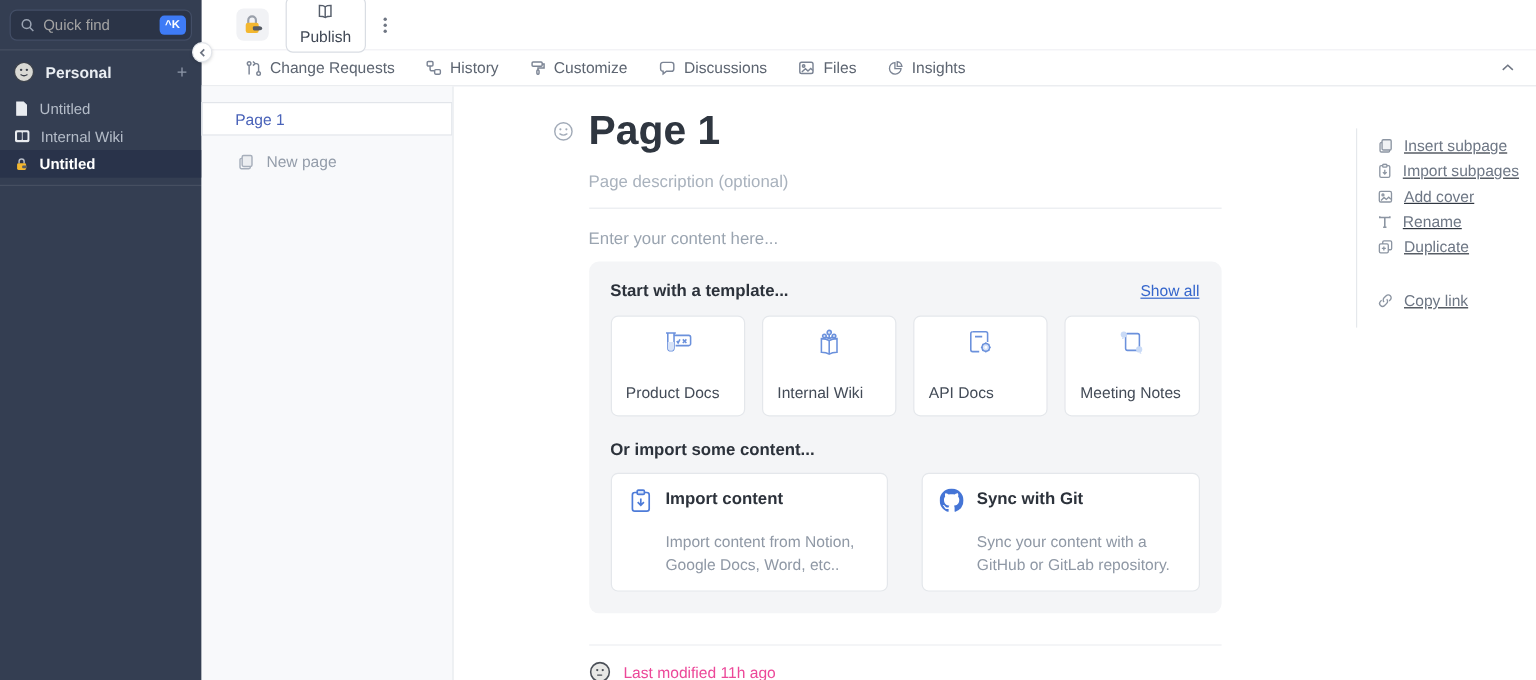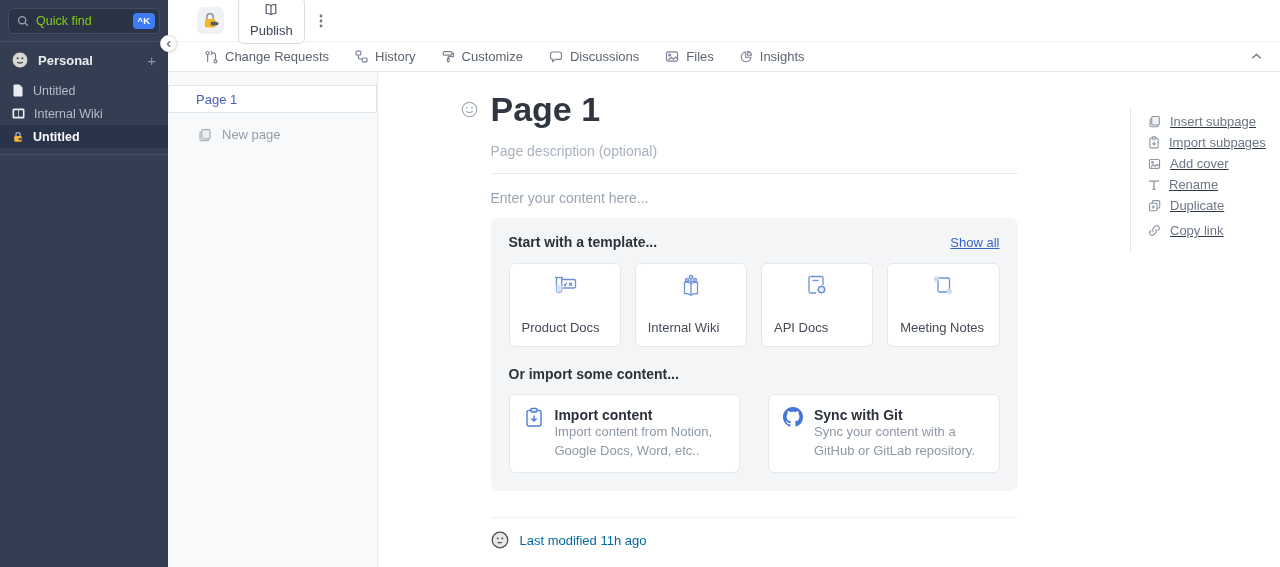--- a/index.html
+++ b/index.html
@@ -4,21 +4,21 @@
 <style>
   * { box-sizing: border-box; margin: 0; padding: 0; }
   html,body { width:1280px; height:567px; overflow:hidden; }
   body { font-family:"Liberation Sans","DejaVu Sans",sans-serif; background:#fff; color:#2f3640; }
   .app { display:flex; width:1280px; height:567px; position:relative; }
 
   
   .sidebar { width:168px; flex-shrink:0; background:#343e52; display:flex; flex-direction:column; }
   .quickfind { margin:8px 8px 7px; height:26px; background:#2b3447; border:1px solid #434e66; border-radius:6px;
                display:flex; align-items:center; gap:7px; padding:0 4px 0 8px; cursor:pointer; }
-  .quickfind .qf-label { flex:1; font-size:12.5px; color:#84cc16; }
+  .quickfind .qf-label { flex:1; font-size:12.5px; color:#a3a3a3; }
   .kbd-badge { background:#3e7bf6; color:#fff; font-size:9.5px; font-weight:bold; border-radius:4px; padding:3px 5px; line-height:1; }
   .side-div { border-top:1px solid rgba(255,255,255,.09); }
   .org-row { display:flex; align-items:center; gap:9px; padding:9px 12px 8px 11px; }
   .org-name { flex:1; font-size:13px; font-weight:bold; color:#e9edf2; }
   .org-add { font-size:15px; color:#8d96a8; line-height:1; cursor:pointer; }
   .nav { padding:2px 0 6px; }
   .nav-item { display:flex; align-items:center; gap:9px; height:23px; padding:0 12px; font-size:12.5px; color:#b4bcc8; cursor:pointer; }
   .nav-item.selected { background:#29334a; color:#fff; font-weight:bold; }
   .icon { display:inline-flex; align-items:center; justify-content:center; flex-shrink:0; }
 
@@ -62,30 +62,30 @@
   .panel-h { font-size:14px; font-weight:bold; color:#2c323b; }
   .show-all { font-size:13px; color:#3566cc; text-decoration:underline; cursor:pointer; }
   .tcards { display:grid; grid-template-columns:repeat(4,1fr); gap:14px; margin-top:13px; }
   .tcard { background:#fff; border:1px solid #e4e7eb; border-radius:6px; height:84px; padding:10px 12px 11px;
            display:flex; flex-direction:column; justify-content:space-between; cursor:pointer; }
   .tcard-label { font-size:13px; color:#434b57; }
   .import-h { margin-top:19px; }
   .icards { display:grid; grid-template-columns:repeat(2,1fr); gap:28px; margin-top:12px; }
   .icard { background:#fff; border:1px solid #e4e7eb; border-radius:6px; padding:12px 14px; display:flex; gap:11px; align-items:flex-start; cursor:pointer; }
   .icard-title { font-size:14px; font-weight:bold; color:#2c323b; }
-  .icard-sub { margin-top:0; font-size:13px; color:#8f98a5; line-height:1.42; }
+  .icard-sub { margin-top:20px; font-size:13px; color:#8f98a5; line-height:1.42; }
 
   .efooter { margin-top:26px; border-top:1px solid #edeff2; padding-top:13px; display:flex; align-items:center; gap:11px; }
-  .efooter-text { font-size:13px; color:#0369a1; }
+  .efooter-text { font-size:13px; color:#ec4899; }
 
   
   .right-rail { width:150px; flex-shrink:0; padding-top:35px; }
   .rail-menu { border-left:1px solid #e5e8ec; padding:4px 0 12px 17px;text-decoration:underline; }
   .rail-item { display:flex; align-items:center; gap:9px; height:21px; font-size:13px; color:#6e7785; cursor:pointer; white-space:nowrap; }
-  .rail-item.secondary { margin-top:4px; }
+  .rail-item.secondary { margin-top:24px; }
   svg { display:block; }
 </style>
 </head>
 <body>
 
 <div class="app">
 
   <aside class="sidebar">
     <div class="quickfind">
       <span class="icon">

